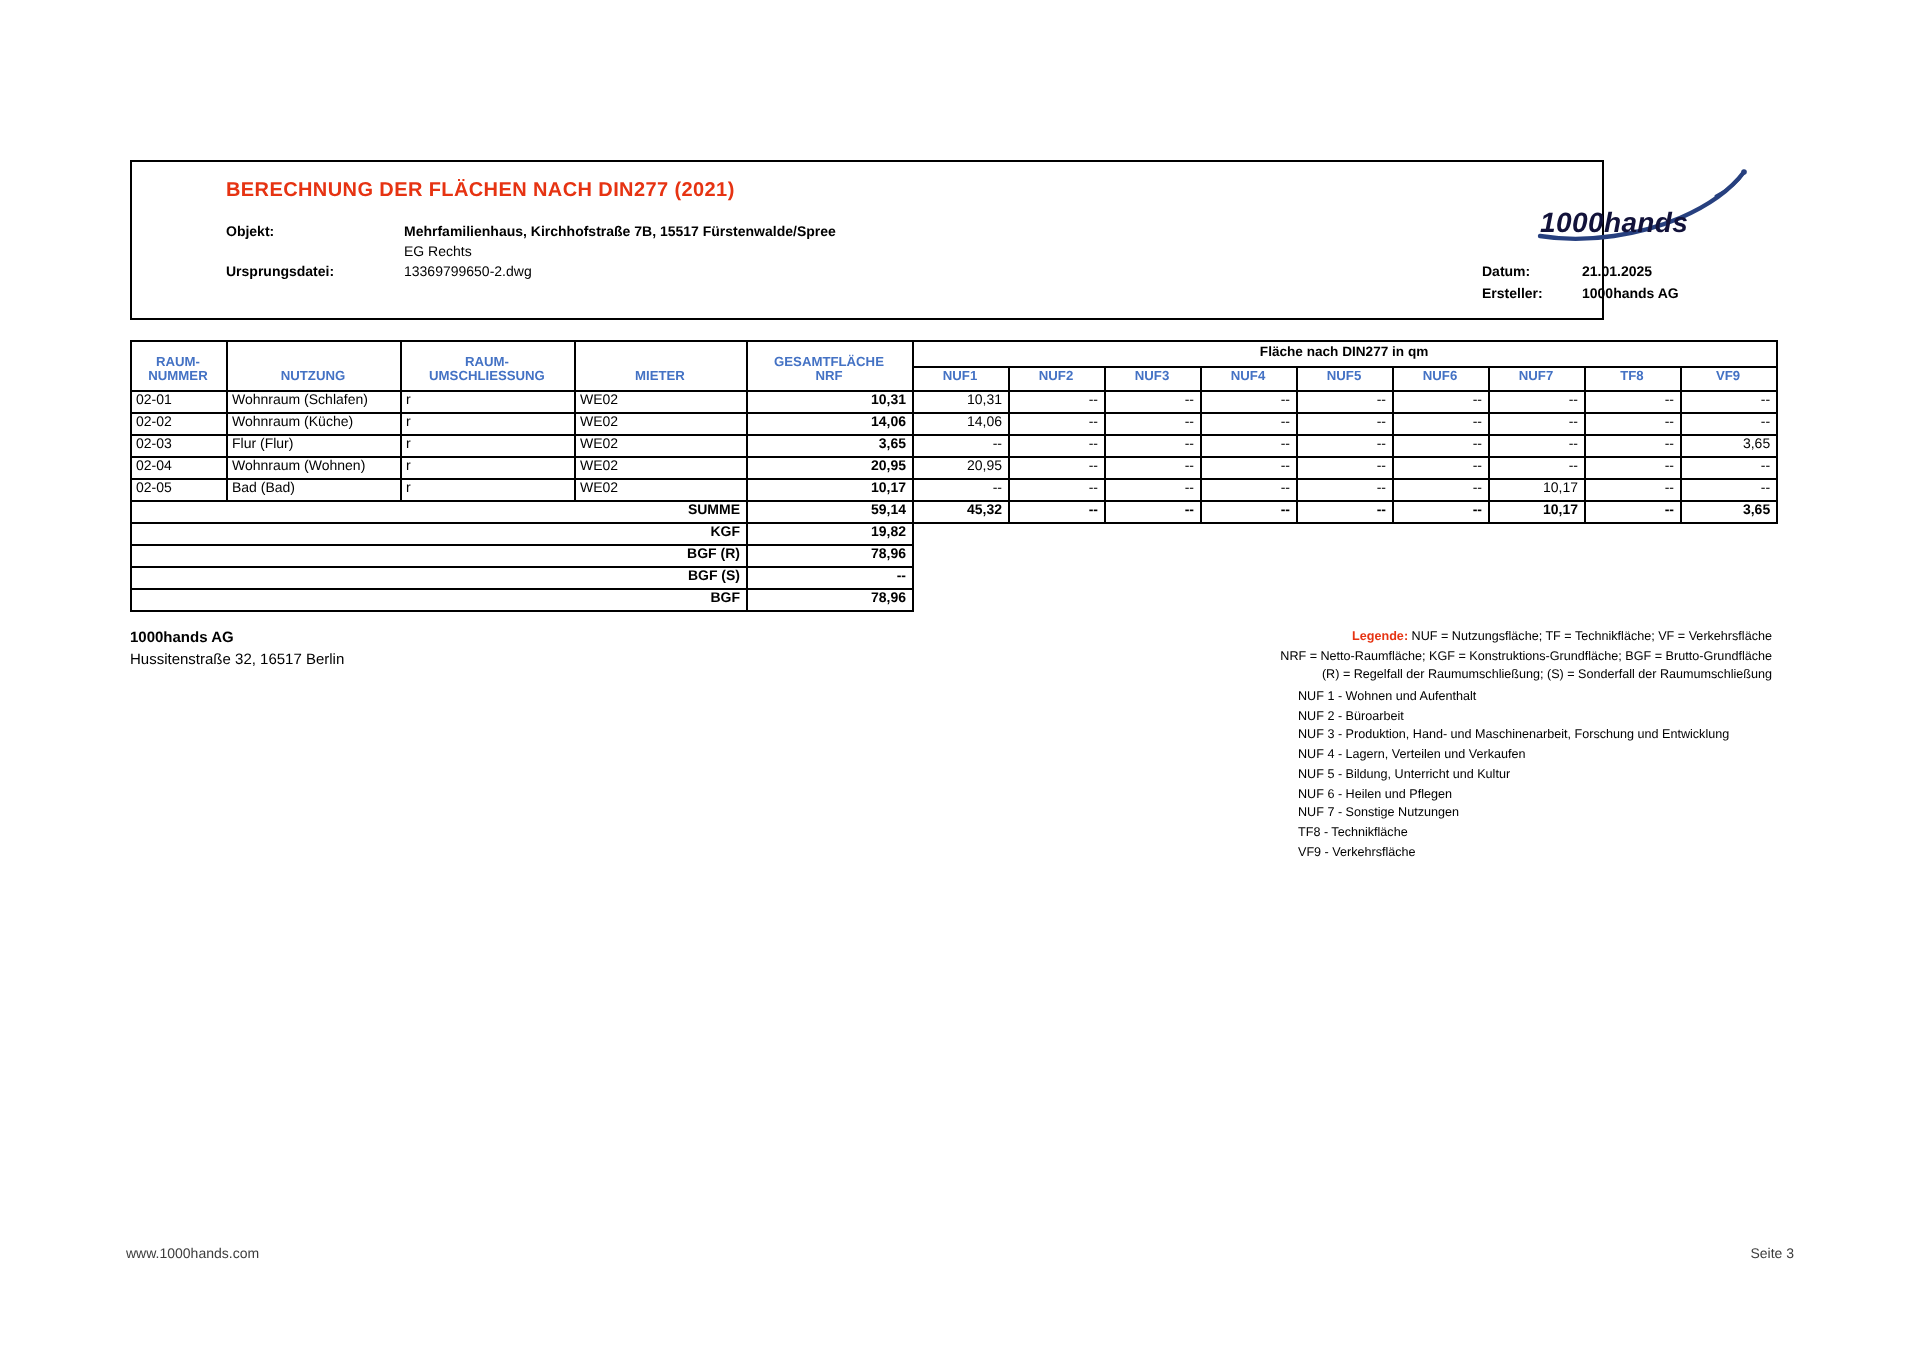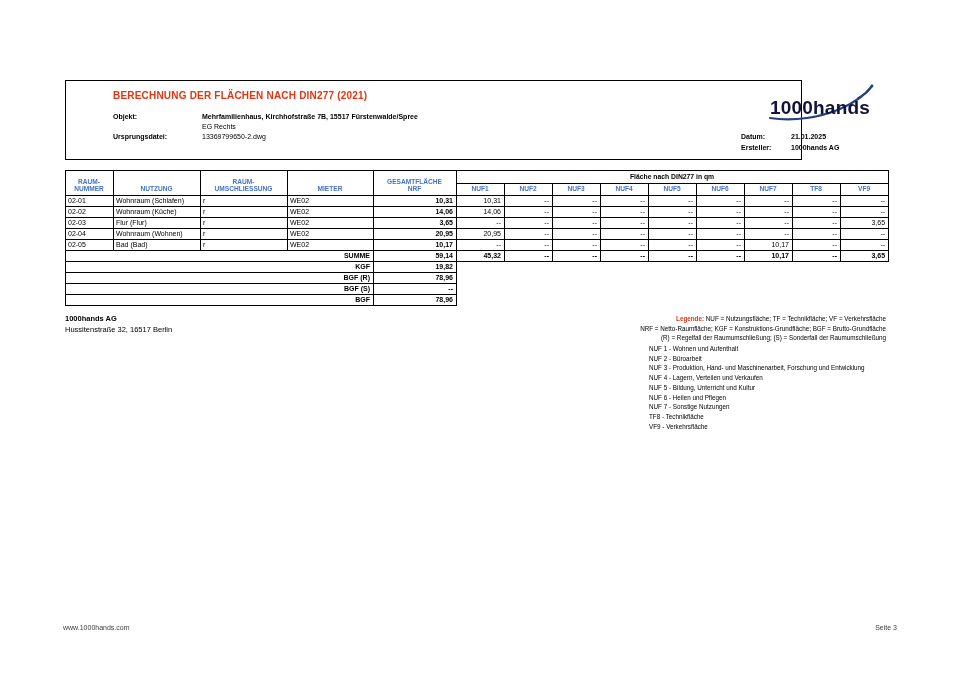--- a/index.html
+++ b/index.html
@@ -20,21 +20,21 @@
     position:absolute; left:47px; top:9px;
     font-size:10px; font-weight:bold; color:var(--title-red,#e63312);
     letter-spacing:.2px; white-space:nowrap;
   }
   .meta { position:absolute; font-size:7px; line-height:9px; white-space:nowrap; }
   .meta.b { font-weight:bold; }
 
   .logo { position:absolute; left:700px; top:2px; width:110px; height:46px; }
   .logo-text {
     position:absolute; left:4px; bottom:10px;
-    font-size:19px; font-weight:bold; 
+    font-size:14px; font-weight:bold; font-style:italic;
     color:#12123a; letter-spacing:.2px;
   }
   .logo svg { position:absolute; left:0; top:0; }
 
   
   table.areas {
     position:absolute; left:65px; top:170px; width:823px;
     border-collapse:collapse; table-layout:fixed;
     font-size:7px;
   }

